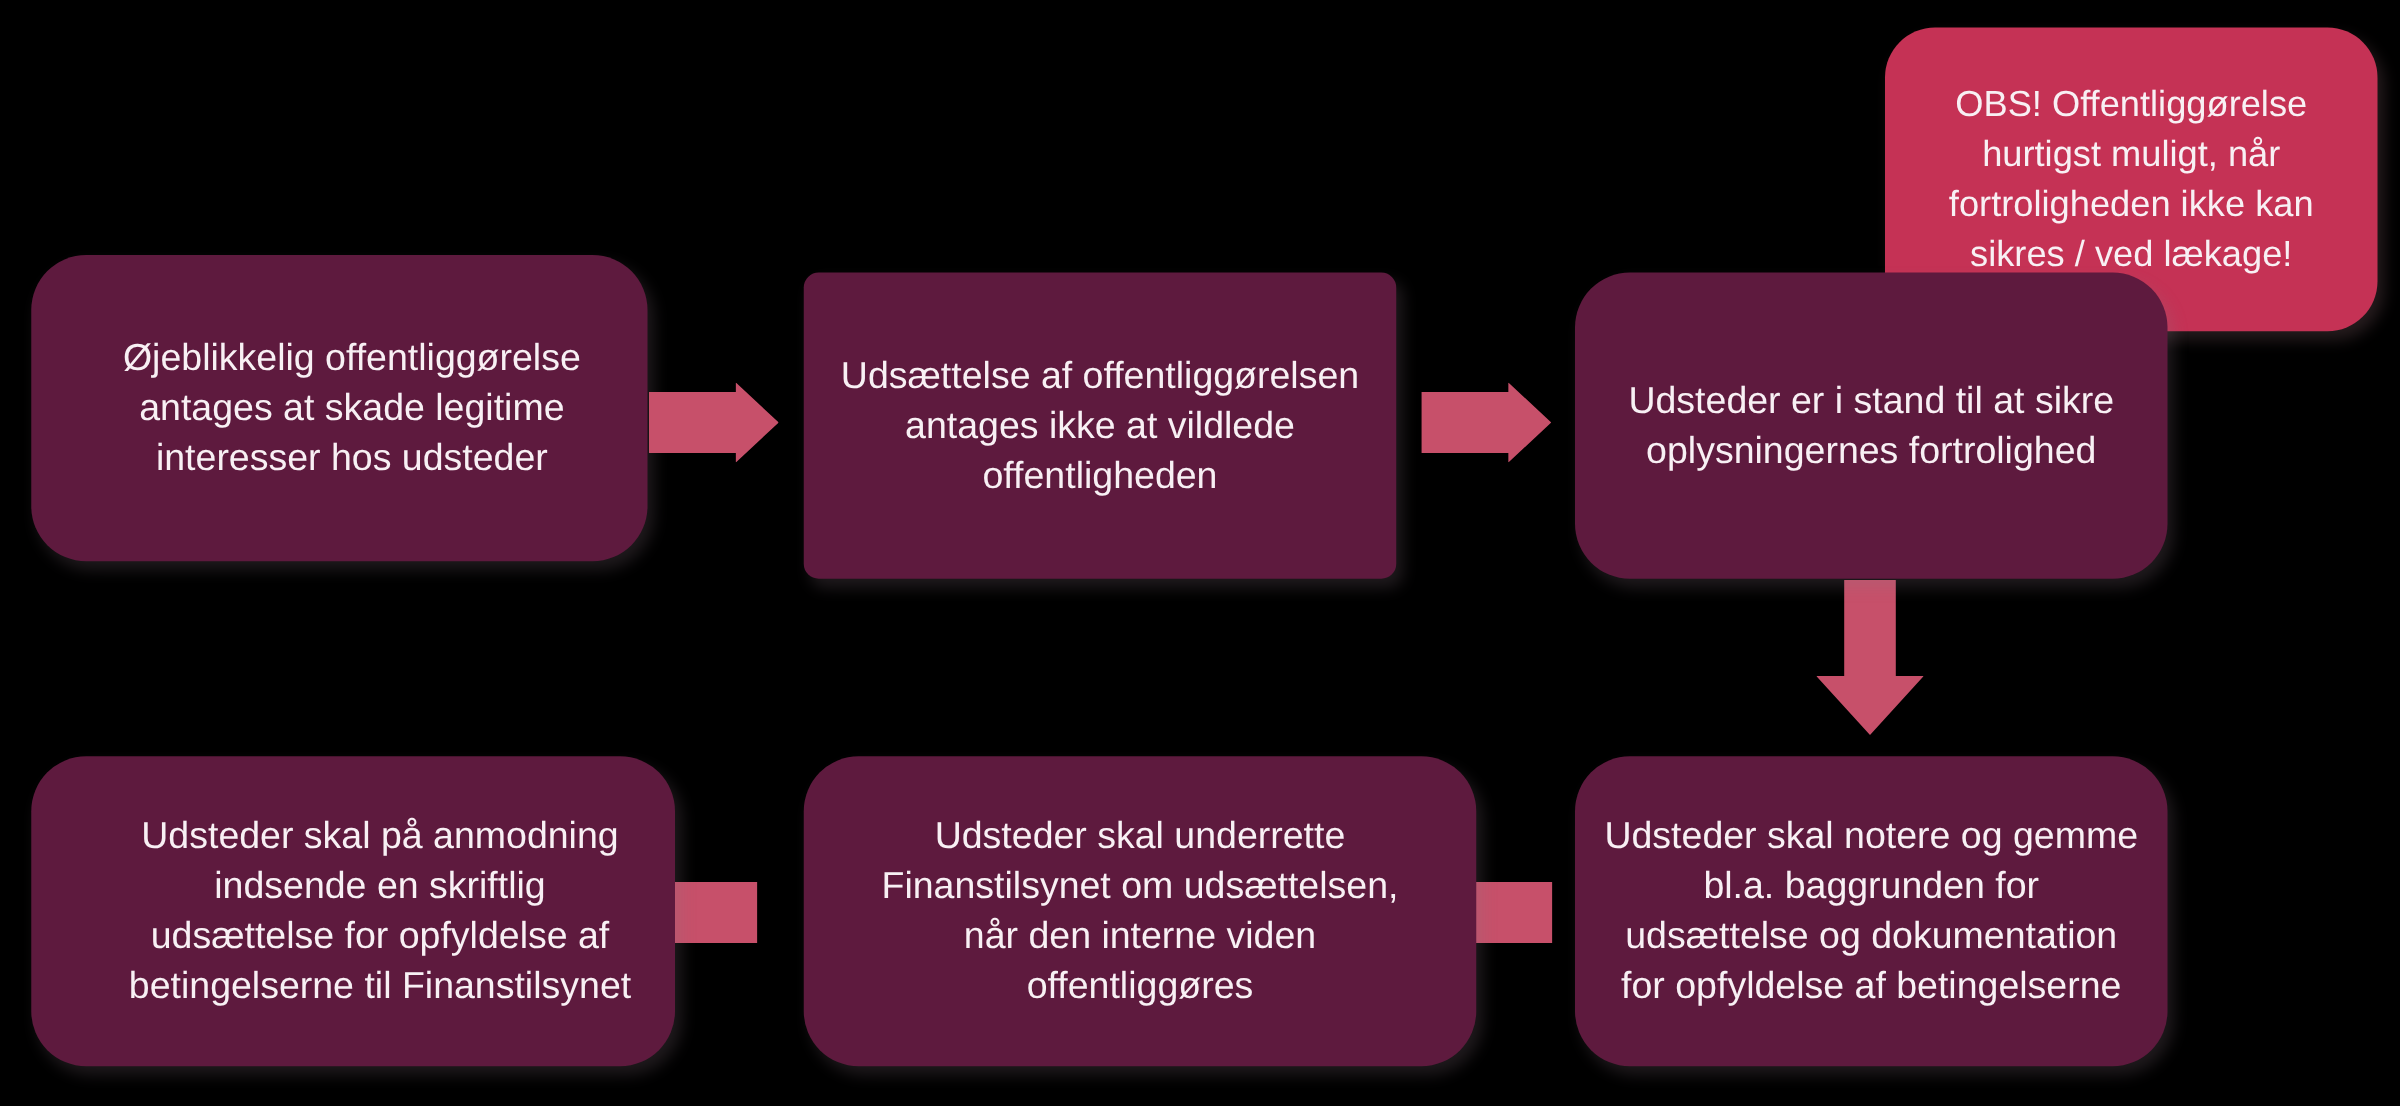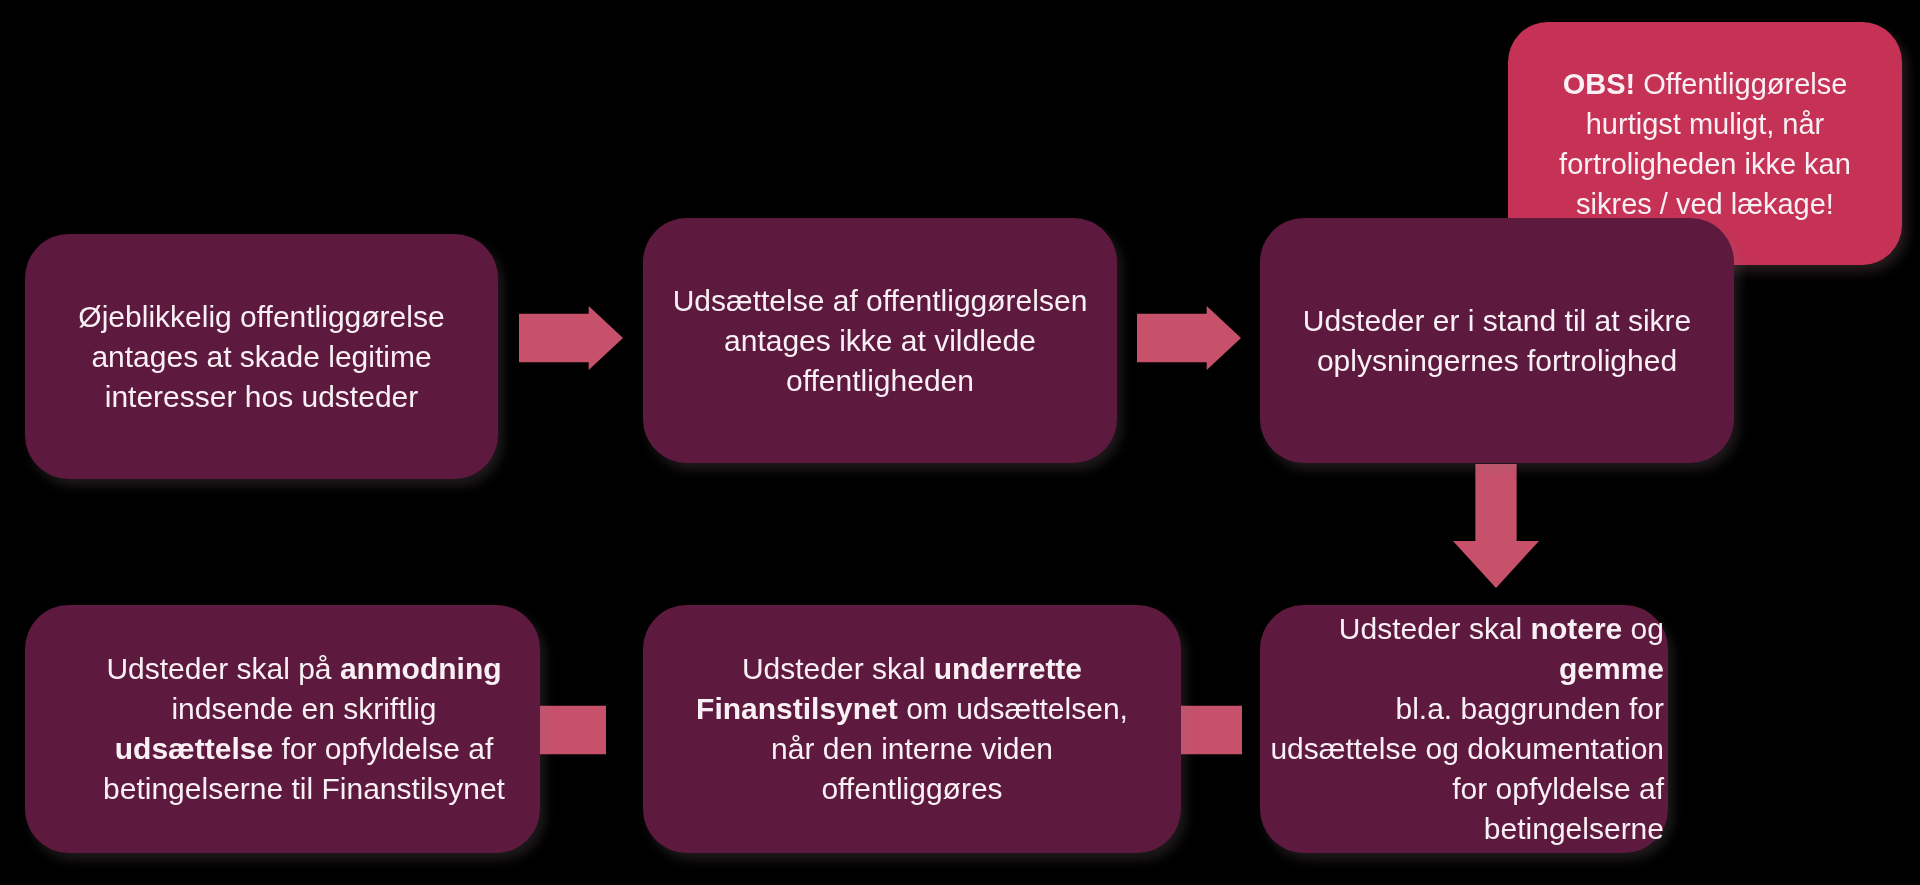--- a/index.html
+++ b/index.html
@@ -27,21 +27,21 @@
     font-size: 30px;
     line-height: 40px;
     font-weight: 400;
     box-shadow: 5px 7px 12px rgba(140, 120, 130, 0.22);
   }
   .flow-box .txt {
     white-space: pre-line;
     padding: 0 4px;
   }
   .flow-box b, .callout b {
-    font-weight: 700;
+    font-weight: 400;
   }
   .callout {
     position: absolute;
     background: var(--callout, #C53255);
     border-radius: 40px;
     display: flex;
     align-items: center;
     justify-content: center;
     text-align: center;
     color: var(--text, #F8F0F4);
@@ -66,24 +66,24 @@
     width: 104px;
     height: 64px;
     clip-path: polygon(100% 12%, 33% 12%, 33% 0, 0 50%, 33% 100%, 33% 88%, 100% 88%);
   }
   .arrow.down {
     width: 86px;
     height: 124px;
     clip-path: polygon(26% 0, 74% 0, 74% 62%, 100% 62%, 50% 100%, 0 62%, 26% 62%);
   }
   
-  #box1 { left: 25px;   top: 234px; width: 473px; height: 245px; }
-  #box2 { left: 643px;  top: 218px; width: 474px; height: 245px; }
+  #box1 { left: 25px;   top: 204px; width: 473px; height: 245px; padding-left: 20px; }
+  #box2 { left: 643px;  top: 218px; width: 474px; height: 245px; border-radius: 12px; }
   #box3 { left: 1260px; top: 218px; width: 474px; height: 245px; z-index: 2; }
-  #box4 { left: 1260px; top: 605px; width: 408px; height: 248px; text-align: right; }
+  #box4 { left: 1260px; top: 605px; width: 474px; height: 248px; }
   #box5 { left: 643px;  top: 605px; width: 538px; height: 248px; }
   #box6 { left: 25px;   top: 605px; width: 472px; height: 248px; padding-left: 43px; }
   #callout { left: 1508px; top: 22px; width: 394px; height: 243px; z-index: 1; }
   #arrow12 { left: 519px;  top: 306px; }
   #arrow23 { left: 1137px; top: 306px; }
   #arrow34 { left: 1453px; top: 464px; z-index: 0; }
   #arrow45 { left: 1138px; top: 698px; }
   #arrow56 { left: 502px;  top: 698px; }
 </style>
 </head>

